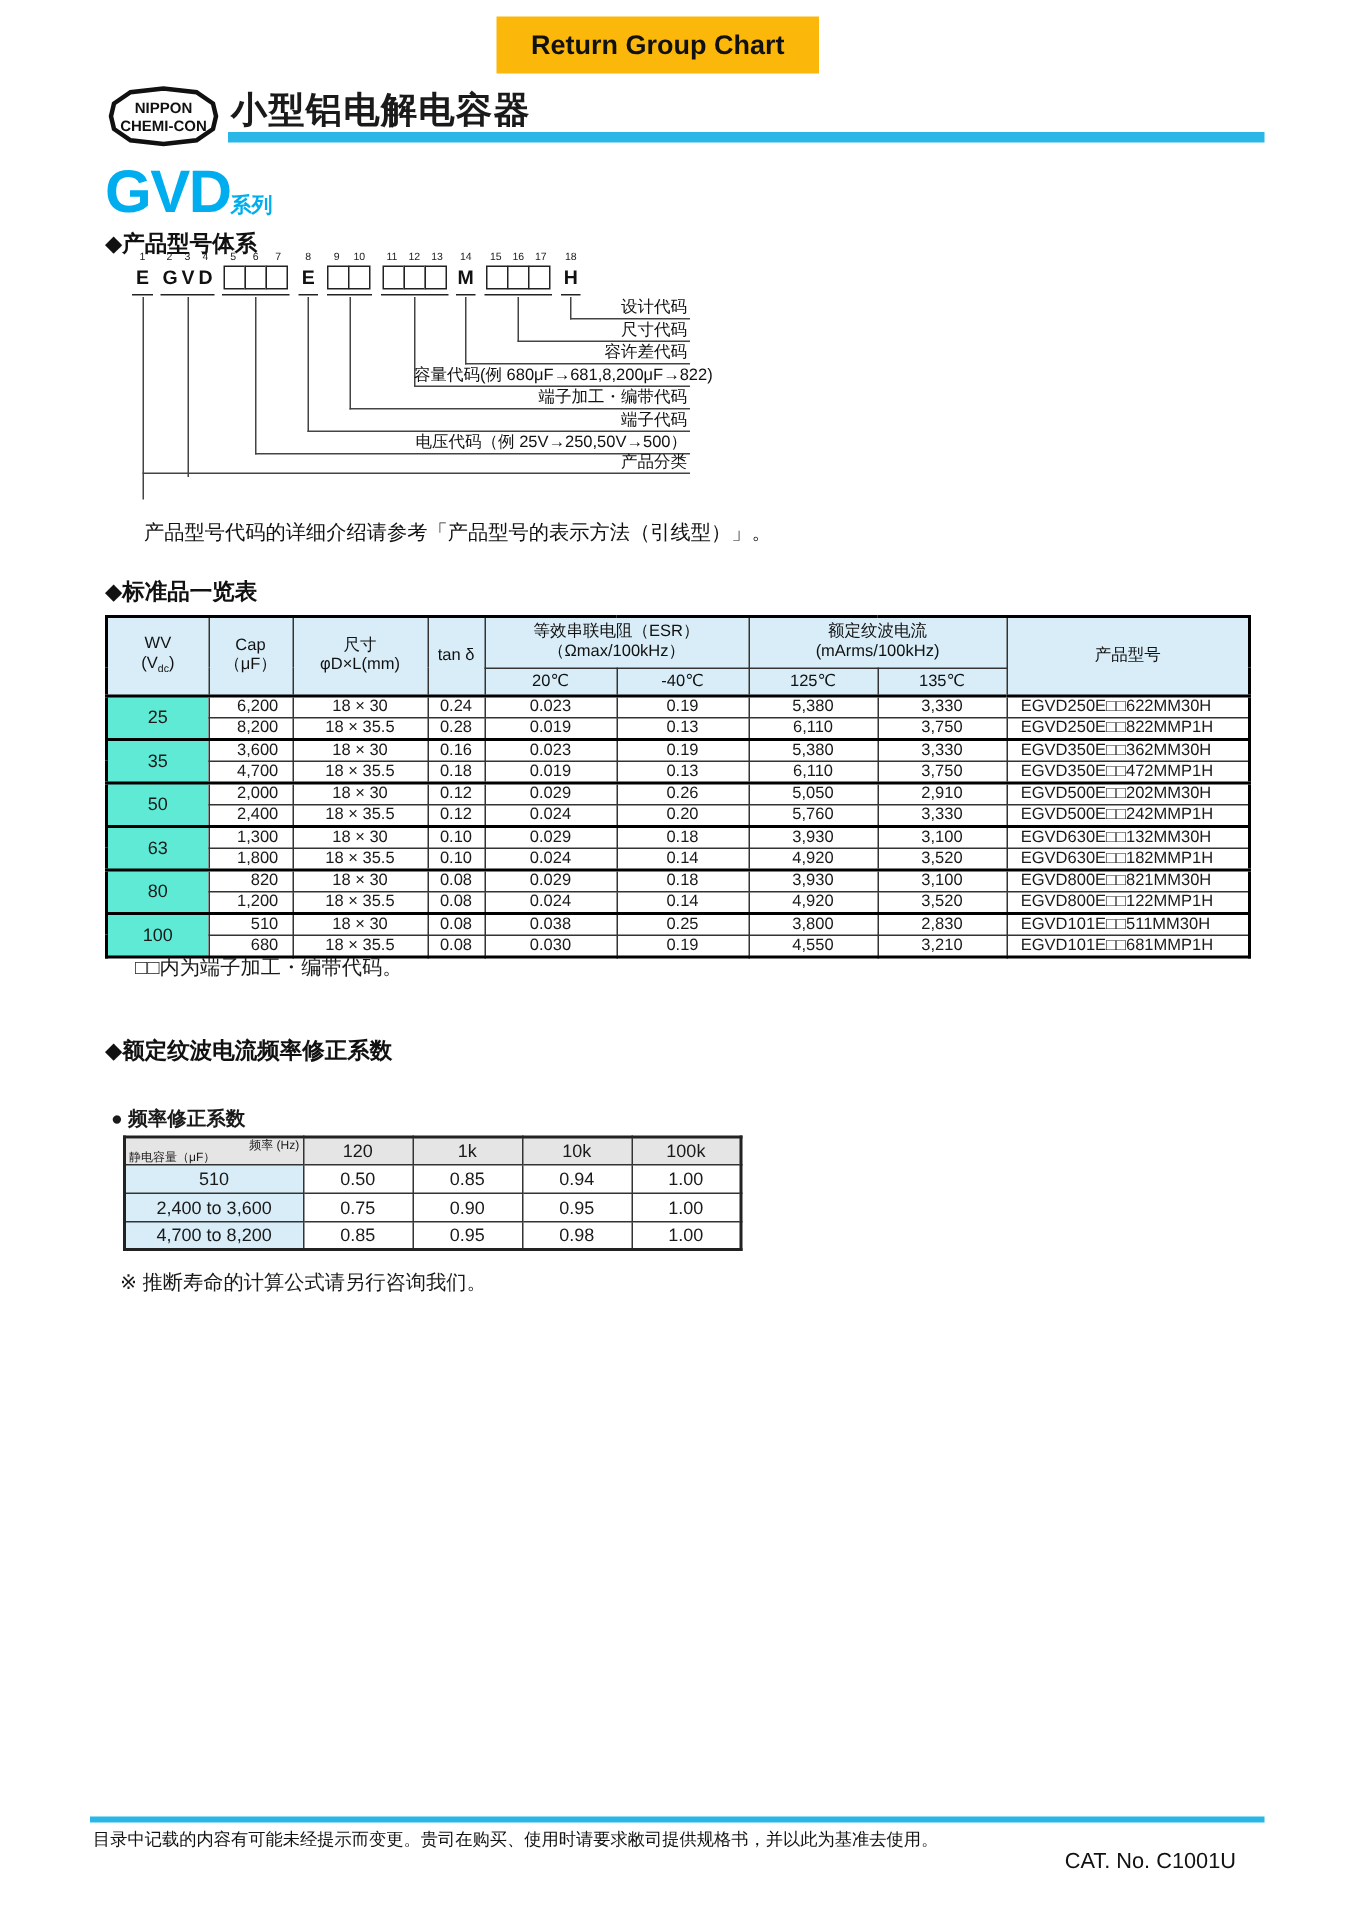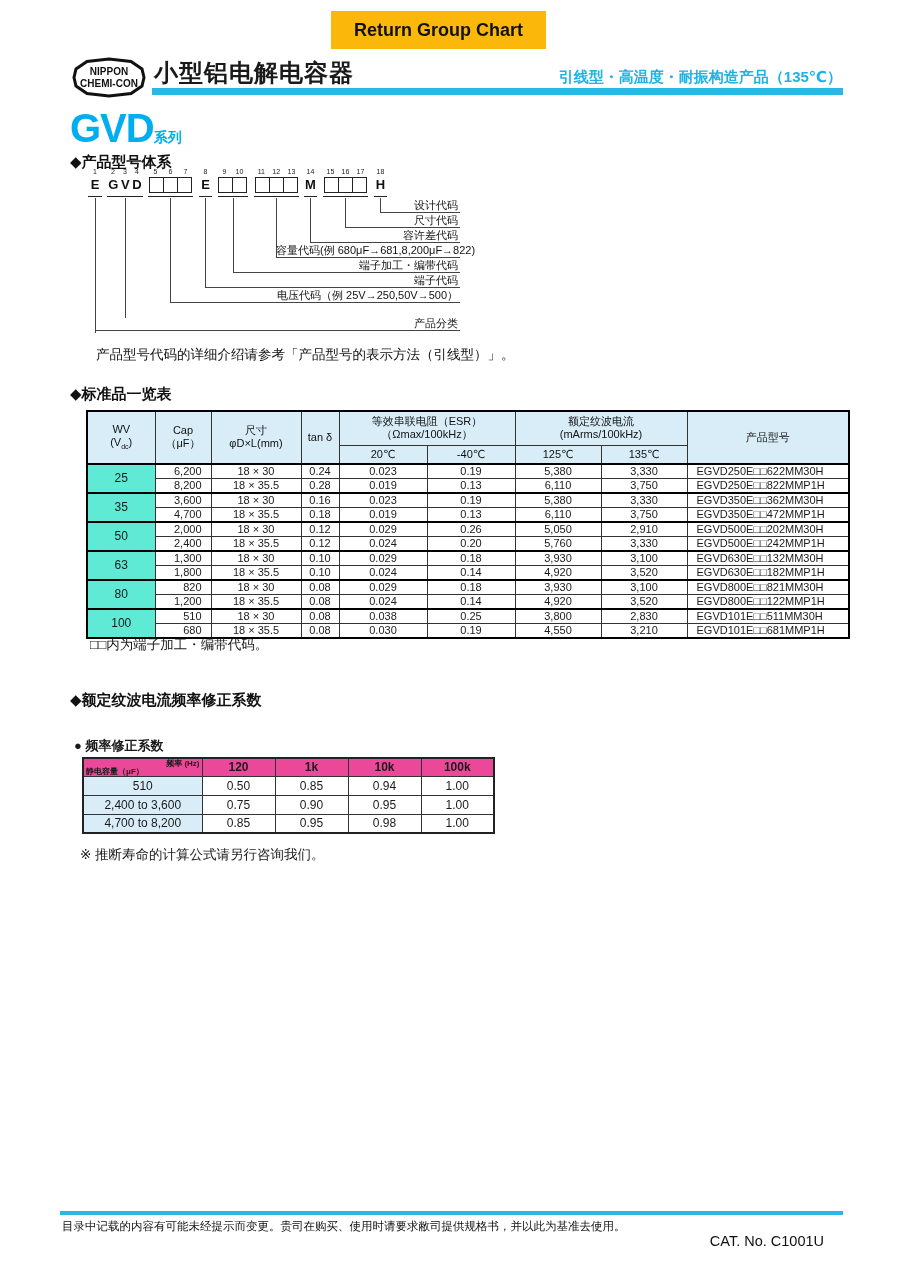--- a/index.html
+++ b/index.html
@@ -32,40 +32,40 @@
   .pn-chars { display:flex; justify-content:space-around; align-items:center; font-size:13px; line-height:18px; height:18px; font-weight:bold; color:#111; }
   .pn-boxes { display:flex; justify-content:center; height:18px; align-items:center; }
   .pn-box { width:15px; height:16px; border:1px solid #222; background:#fff; margin-left:-1px; }
   .pn-vline { position:absolute; width:0; border-left:1px solid #444; top:30px; }
   .pn-label { position:absolute; right:0; border-bottom:1px solid #444; text-align:right;
     font-size:11px; line-height:14px; height:15px; padding-right:2px; color:#111; white-space:nowrap; }
   .pn-note { position:absolute; left:96px; top:346px; font-size:13.5px; color:#111; }
 
   
   table { border-collapse:collapse; table-layout:fixed; }
-  .std-table { position:absolute; left:70px; top:410px; width:762px; border:2px solid #000; font-size:11px;margin-left:16px; }
+  .std-table { position:absolute; left:70px; top:410px; width:762px; border:2px solid #000; font-size:11px; }
   .std-table th, .std-table td { border:1px solid #333; }
   .std-table th { background:#d8edf7; font-weight:normal; font-size:11px; line-height:1.2; padding:2px 1px; color:#111; }
   .std-table thead tr:first-child th { height:34px; }
   .std-table thead tr:last-child th { height:18px; }
   .std-table thead th { border-bottom-width:1px; }
   .std-table thead tr:last-child th, .std-table thead .rowspan2 { border-bottom:2px solid #000; }
   .std-table td { height:14px; padding:0 2px; text-align:center; background:#fff; line-height:13px; }
   .std-table td.wv { background:#5eead4; font-size:12px; }
   .std-table td.cap { text-align:right; padding-right:9px; }
   .std-table td.model { text-align:left; padding-left:9px; }
   .std-table tr.gstart td { border-top:2px solid #000; }
   .std-note { position:absolute; left:90px; top:636px; font-size:13.5px; }
 
   
   .freq-desc { position:absolute; left:70px; top:714px; font-size:13.5px; }
   .freq-subhead { position:absolute; left:74px; top:737px; font-size:13px; font-weight:bold; }
   .freq-table { position:absolute; left:82px; top:757px; width:411px; border:2px solid #222; font-size:12px; }
   .freq-table th, .freq-table td { border:1px solid #333; text-align:center; }
-  .freq-table thead th { height:18px; font-weight:bold; background:#ec4899;margin-left:48px; }
+  .freq-table thead th { height:18px; font-weight:normal; background:#e5e5e5;margin-left:48px; }
   .freq-table td { height:19px; background:#fff; }
   .freq-table td.flabel { background:#d8edf7; }
   .freq-corner { position:relative; background:
      linear-gradient(to bottom right, transparent 0 calc(50% - 0.7px), #444 calc(50% - 0.7px) calc(50% + 0.7px), transparent calc(50% + 0.7px) 100%); }
   .freq-corner .c-top { position:absolute; top:0; right:2px; font-size:8px; line-height:9px; }
   .freq-corner .c-bot { position:absolute; bottom:0; left:2px; font-size:8px; line-height:9px; }
   .freq-note { position:absolute; left:80px; top:846px; font-size:13.5px; }
 
   
   .footer-bar { position:absolute; left:60px; right:57px; top:1211px; height:4px; background:#29b7e8; }
@@ -82,21 +82,20 @@
   <button class="return-btn">Return Group Chart</button>
 
   <div class="logo">
     <svg viewBox="0 0 74 41" width="74" height="41">
       <path d="M37,2 L15,4.5 L4,12 L2,20.5 L4,29 L15,36.5 L37,39 L59,36.5 L70,29 L72,20.5 L70,12 L59,4.5 Z" fill="#fff" stroke="#111" stroke-width="3"></path>
       <text x="37" y="18" text-anchor="middle" font-size="10" font-weight="bold" fill="#111" font-family="Liberation Sans, sans-serif">NIPPON</text>
       <text x="37" y="30" text-anchor="middle" font-size="10" font-weight="bold" fill="#111" font-family="Liberation Sans, sans-serif">CHEMI-CON</text>
     </svg>
   </div>
   <div class="header-title">小型铝电解电容器</div>
-  <div class="header-sub">引线型・高温度・耐振构造产品（135℃）</div>
   <div class="header-bar"></div>
 
   <div class="series">
     <span class="big">GVD</span><span class="small">系列</span>
   </div>
 
   <div class="sec-head" style="left:70px; top:153px;">◆产品型号体系</div>
 
   <div class="pn-diagram">
 
@@ -201,21 +200,21 @@
     <div class="pn-vline" style="left:43px; height:120px;"></div>
     <div class="pn-vline" style="left:13px; height:135px;"></div>
 
     <div class="pn-label" style="left:298px; top:30px;"><span>设计代码</span></div>
     <div class="pn-label" style="left:263px; top:45px;"><span>尺寸代码</span></div>
     <div class="pn-label" style="left:228px; top:60px;"><span>容许差代码</span></div>
     <div class="pn-label" style="left:194px; top:75px;"><span>容量代码(例 680μF→681,8,200μF→822)</span></div>
     <div class="pn-label" style="left:151px; top:90px;"><span>端子加工・编带代码</span></div>
     <div class="pn-label" style="left:123px; top:105px;"><span>端子代码</span></div>
     <div class="pn-label" style="left:88px; top:120px;"><span>电压代码（例 25V→250,50V→500）</span></div>
-    <div class="pn-label" style="left:13px; top:148px;"><span>产品分类</span></div>
+    <div class="pn-label" style="left:13px; top:133px;"><span>产品分类</span></div>
   </div>
 
   <div class="pn-note">产品型号代码的详细介绍请参考「产品型号的表示方法（引线型）」。</div>
 
   <div class="sec-head" style="left:70px; top:385px;">◆标准品一览表</div>
 
   <table class="std-table">
     <colgroup>
       <col style="width:68px">
         <col style="width:56px">

